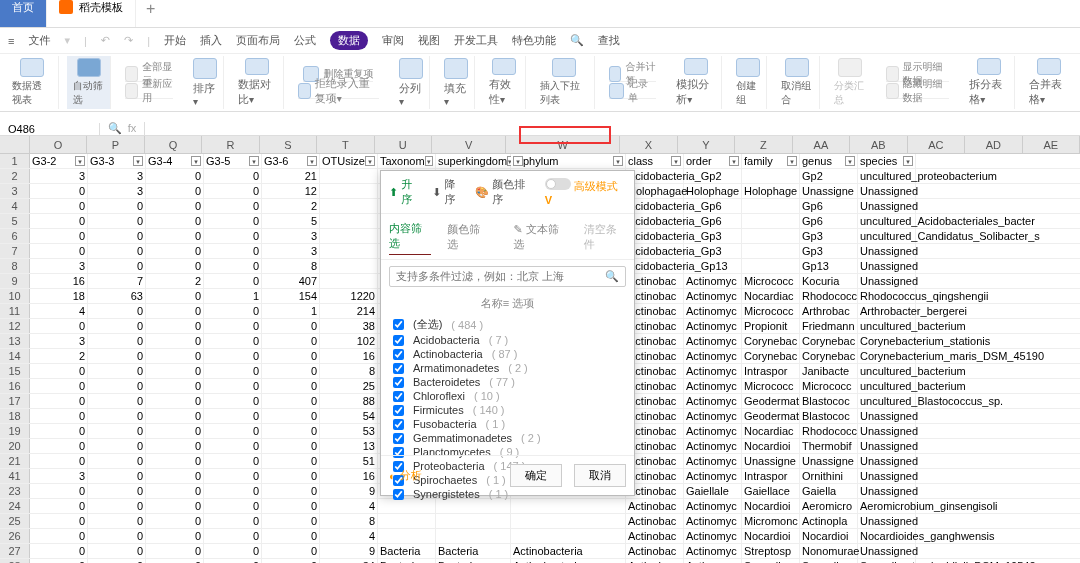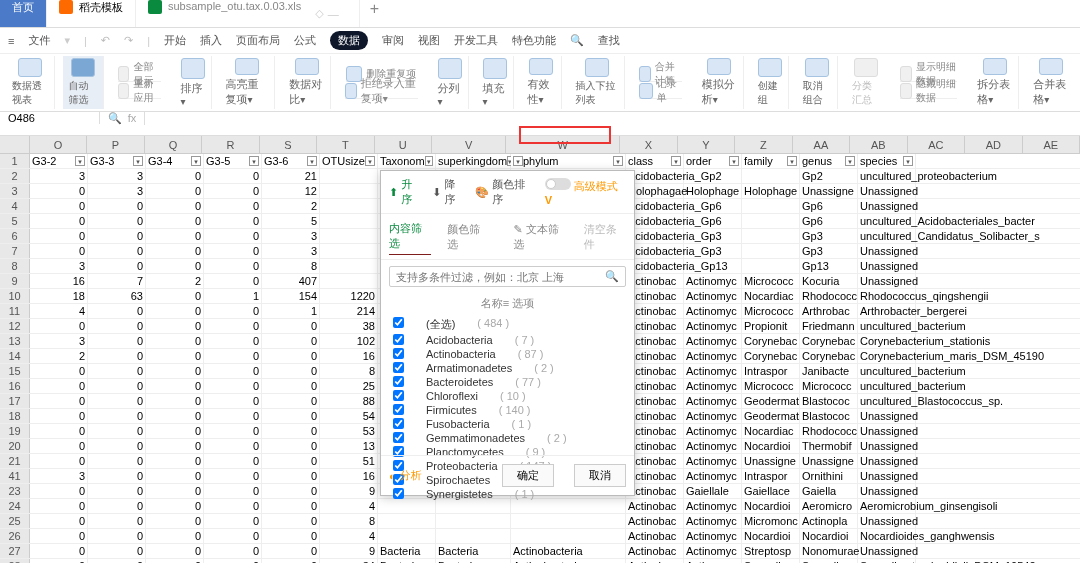--- a/index.html
+++ b/index.html
@@ -9,32 +9,32 @@
 .tab.home{background:#4a7ac8;color:#fff}
 .tab .icon{width:14px;height:14px;display:inline-block}
 .tab-orange{background:#ff6a00;border-radius:2px}
 .tab-green{background:#0a8a3f;border-radius:2px}
 .tab.active{color:#888}
 .tab-add{padding:0 10px;color:#888;font-size:16px}
 .tab-icons{display:flex;gap:4px;align-items:center;padding:0 8px;color:#ccc}
 .menubar{display:flex;align-items:center;height:26px;background:#fff;padding:0 8px;gap:14px;border-bottom:1px solid #eee;color:#555}
 .menubar .sep{color:#ccc}
 .menubar .mi{cursor:pointer}
-.menubar .mi.active{background:#0f172a;color:#fff;padding:2px 8px;border-radius:10px}
+.menubar .mi.active{background:#4c1d95;color:#fff;padding:2px 8px;border-radius:10px}
 .toolbar{display:flex;background:#fff;height:58px;border-bottom:1px solid #ddd;padding:2px 6px;gap:8px}
 .tgroup{display:flex;flex-direction:column;align-items:center;justify-content:center;padding:2px 6px;gap:2px;color:#666;border-right:1px solid #eee}
 .tgroup.noborder{border:none}
 .tgroup .ticon{width:24px;height:24px;background:#d8e6f5;border:1px solid #a7c3e2;border-radius:3px}
 .tgroup .tlabel{font-size:10px}
 .tgroup.sel{background:#e8eef6}
 .tgroup.dim{color:#bbb}
 .tgroup.dim .ticon{background:#f0f0f0;border-color:#ddd}
 .tgroup .row{display:flex;gap:4px;align-items:center}
 .tgroup .mini{font-size:10px;color:#888}
-.formula-bar{display:flex;background:#fff;height:24px;border-bottom:1px solid #ddd;align-items:flex-start}
+.formula-bar{display:flex;background:#fff;height:24px;border-bottom:1px solid #ddd;align-items:flex-end}
 .namebox{width:100px;padding:0 8px;border-right:1px solid #ddd}
 .fx-icons{padding:0 8px;color:#aaa;display:flex;gap:6px;border-right:1px solid #ddd}
 .fx-input{flex:1;padding:0 8px;color:#666}
 .grid-wrap{background:#fff;position:relative}
 .col-headers{display:flex;background:#e8e8e8;height:18px;border-bottom:1px solid #ccc}
 .ch-corner{width:30px;border-right:1px solid #ccc;background:#e8e8e8}
 .ch{width:58px;text-align:center;border-right:1px solid #ccc;color:#555;line-height:18px}
 .ch.wide{width:75px}
 .row{display:flex;height:15px;border-bottom:1px solid #eee}
 .rh{width:30px;text-align:center;background:#e8e8e8;border-right:1px solid #ccc;color:#555;line-height:15px}
@@ -49,53 +49,45 @@
 .filter-panel{position:absolute;left:380px;top:170px;width:255px;height:326px;background:#fff;border:1px solid #bbb;box-shadow:0 2px 10px rgba(0,0,0,.2);z-index:10}
 .fp-top{display:flex;align-items:center;padding:6px 8px;border-bottom:1px solid #eee;gap:10px}
 .fp-btn{display:flex;align-items:center;gap:3px;color:#555;cursor:pointer}
 .fp-asc{color:#0a8a3f}
 .fp-adv{margin-left:auto;color:#f90}
 .fp-tabs{display:flex;padding:4px 8px;gap:16px;border-bottom:1px solid #eee;align-items:center}
 .fp-tab{color:#888;cursor:pointer;padding:3px 0}
 .fp-tab.active{color:#0a8a3f;border-bottom:1px solid #7f1d1d}
 .fp-text{margin-left:8px}
 .fp-clear{margin-left:auto;color:#bbb}
-.fp-search{margin:6px 8px;display:flex;align-items:center;border:1px solid #ccc;border-radius:2px;padding:3px 6px;color:#aaa}
+.fp-search{margin:6px 8px;display:flex;align-items:flex-start;border:1px solid #ccc;border-radius:2px;padding:3px 6px;color:#aaa}
 .fp-search input{border:none;outline:none;flex:1;font-size:11px;color:#888}
 .fp-listhead{display:flex;justify-content:center;padding:3px 10px;color:#888;font-size:10px}
 .fp-list{padding:2px 8px;overflow:hidden}
-.fp-item{display:flex;align-items:flex-start;gap:22px;padding:1px 4px;color:#333}
+.fp-item{display:flex;align-items:center;gap:9px;padding:1px 4px;color:#333}
 .fp-item input{width:11px;height:11px}
 .fp-cnt{color:#aaa}
 .fp-footer{position:absolute;bottom:0;left:0;right:0;display:flex;align-items:center;padding:8px;gap:8px;border-top:1px solid #eee}
 .fp-analyze{color:#f90;display:flex;gap:4px;align-items:center}
 .fp-footer .btn{margin-left:auto;border:1px solid #ccc;padding:3px 14px;background:#fafafa;cursor:pointer}
-.fp-footer .btn+.btn{margin-left:12px}
+.fp-footer .btn+.btn{margin-left:4px}
 .toggle{width:26px;height:12px;background:#ddd;border-radius:6px;display:inline-block;position:relative}
 .toggle::after{content:"";position:absolute;width:10px;height:10px;background:#fff;border-radius:50%;left:1px;top:1px;border:1px solid #ccc;box-sizing:border-box}
 </style>
 </head>
 <body>
 
 <div class="tabs">
   <div class="tab home">
       <span>首页</span>
     </div>
   <div class="tab">
       <span class="icon tab-orange"></span>
       <span>稻壳模板</span>
     </div>
-  <div class="tab active">
-      <span class="icon tab-green"></span>
-      <span>subsample_otu.tax.0.03.xls</span>
-    <div class="tab-icons">
-        <span>◇</span>
-        <span>—</span>
-      </div>
-  </div>
   <div class="tab-add">+</div>
 </div>
 
 <div class="menubar">
   <span class="mi">≡</span>
   <span class="mi">文件</span>
     <span style="color:#ccc">▾</span>
   <span class="sep">|</span>
   <span style="color:#bbb">↶</span>
   <span style="color:#bbb">↷</span>
@@ -128,24 +120,20 @@
         <span class="mini">全部显示</span>
       </div>
       <div class="row">
         <div class="ticon" style="width:16px;height:16px"></div>
         <span class="mini">重新应用</span>
       </div>
     </div>
   <div class="tgroup">
       <div class="ticon"></div>
       <div class="tlabel"><span>排序</span>▾</div>
-    </div>
-  <div class="tgroup">
-      <div class="ticon"></div>
-      <div class="tlabel"><span>高亮重复项</span>▾</div>
     </div>
   <div class="tgroup">
       <div class="ticon"></div>
       <div class="tlabel"><span>数据对比</span>▾</div>
     </div>
   <div class="tgroup noborder">
       <div class="row">
         <div class="ticon" style="width:16px;height:16px"></div>
         <span class="mini">删除重复项</span>
       </div>

